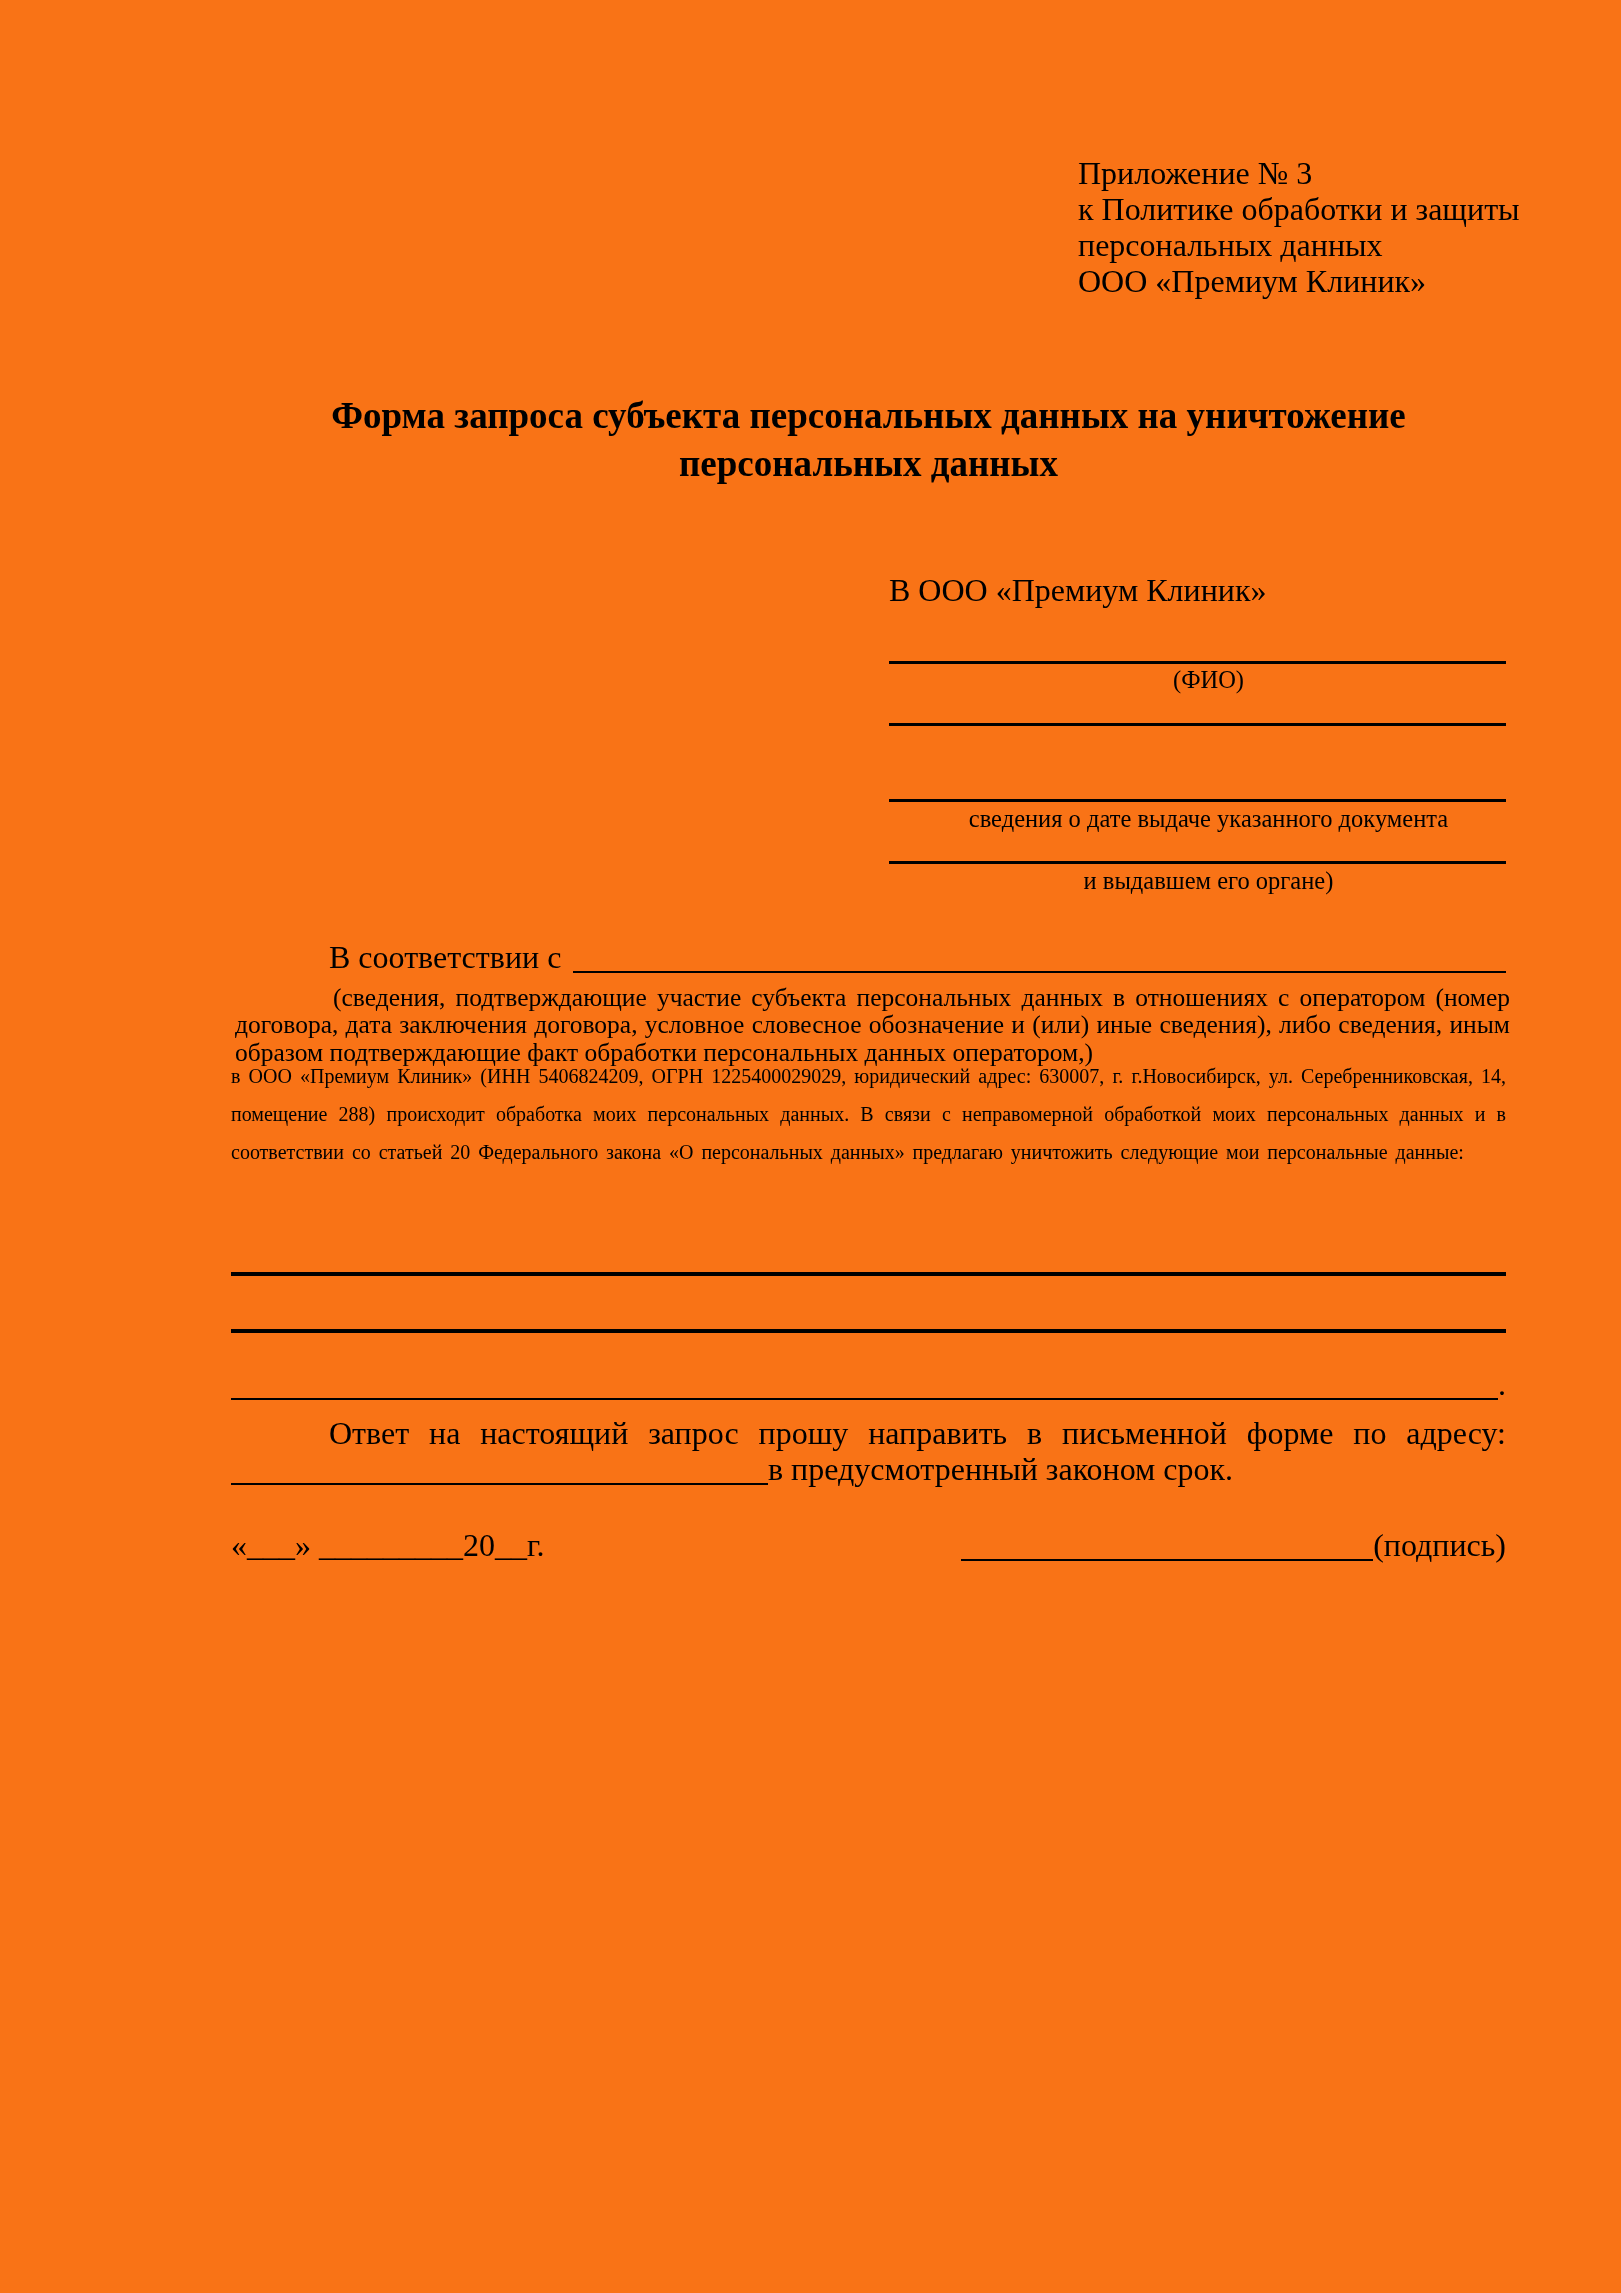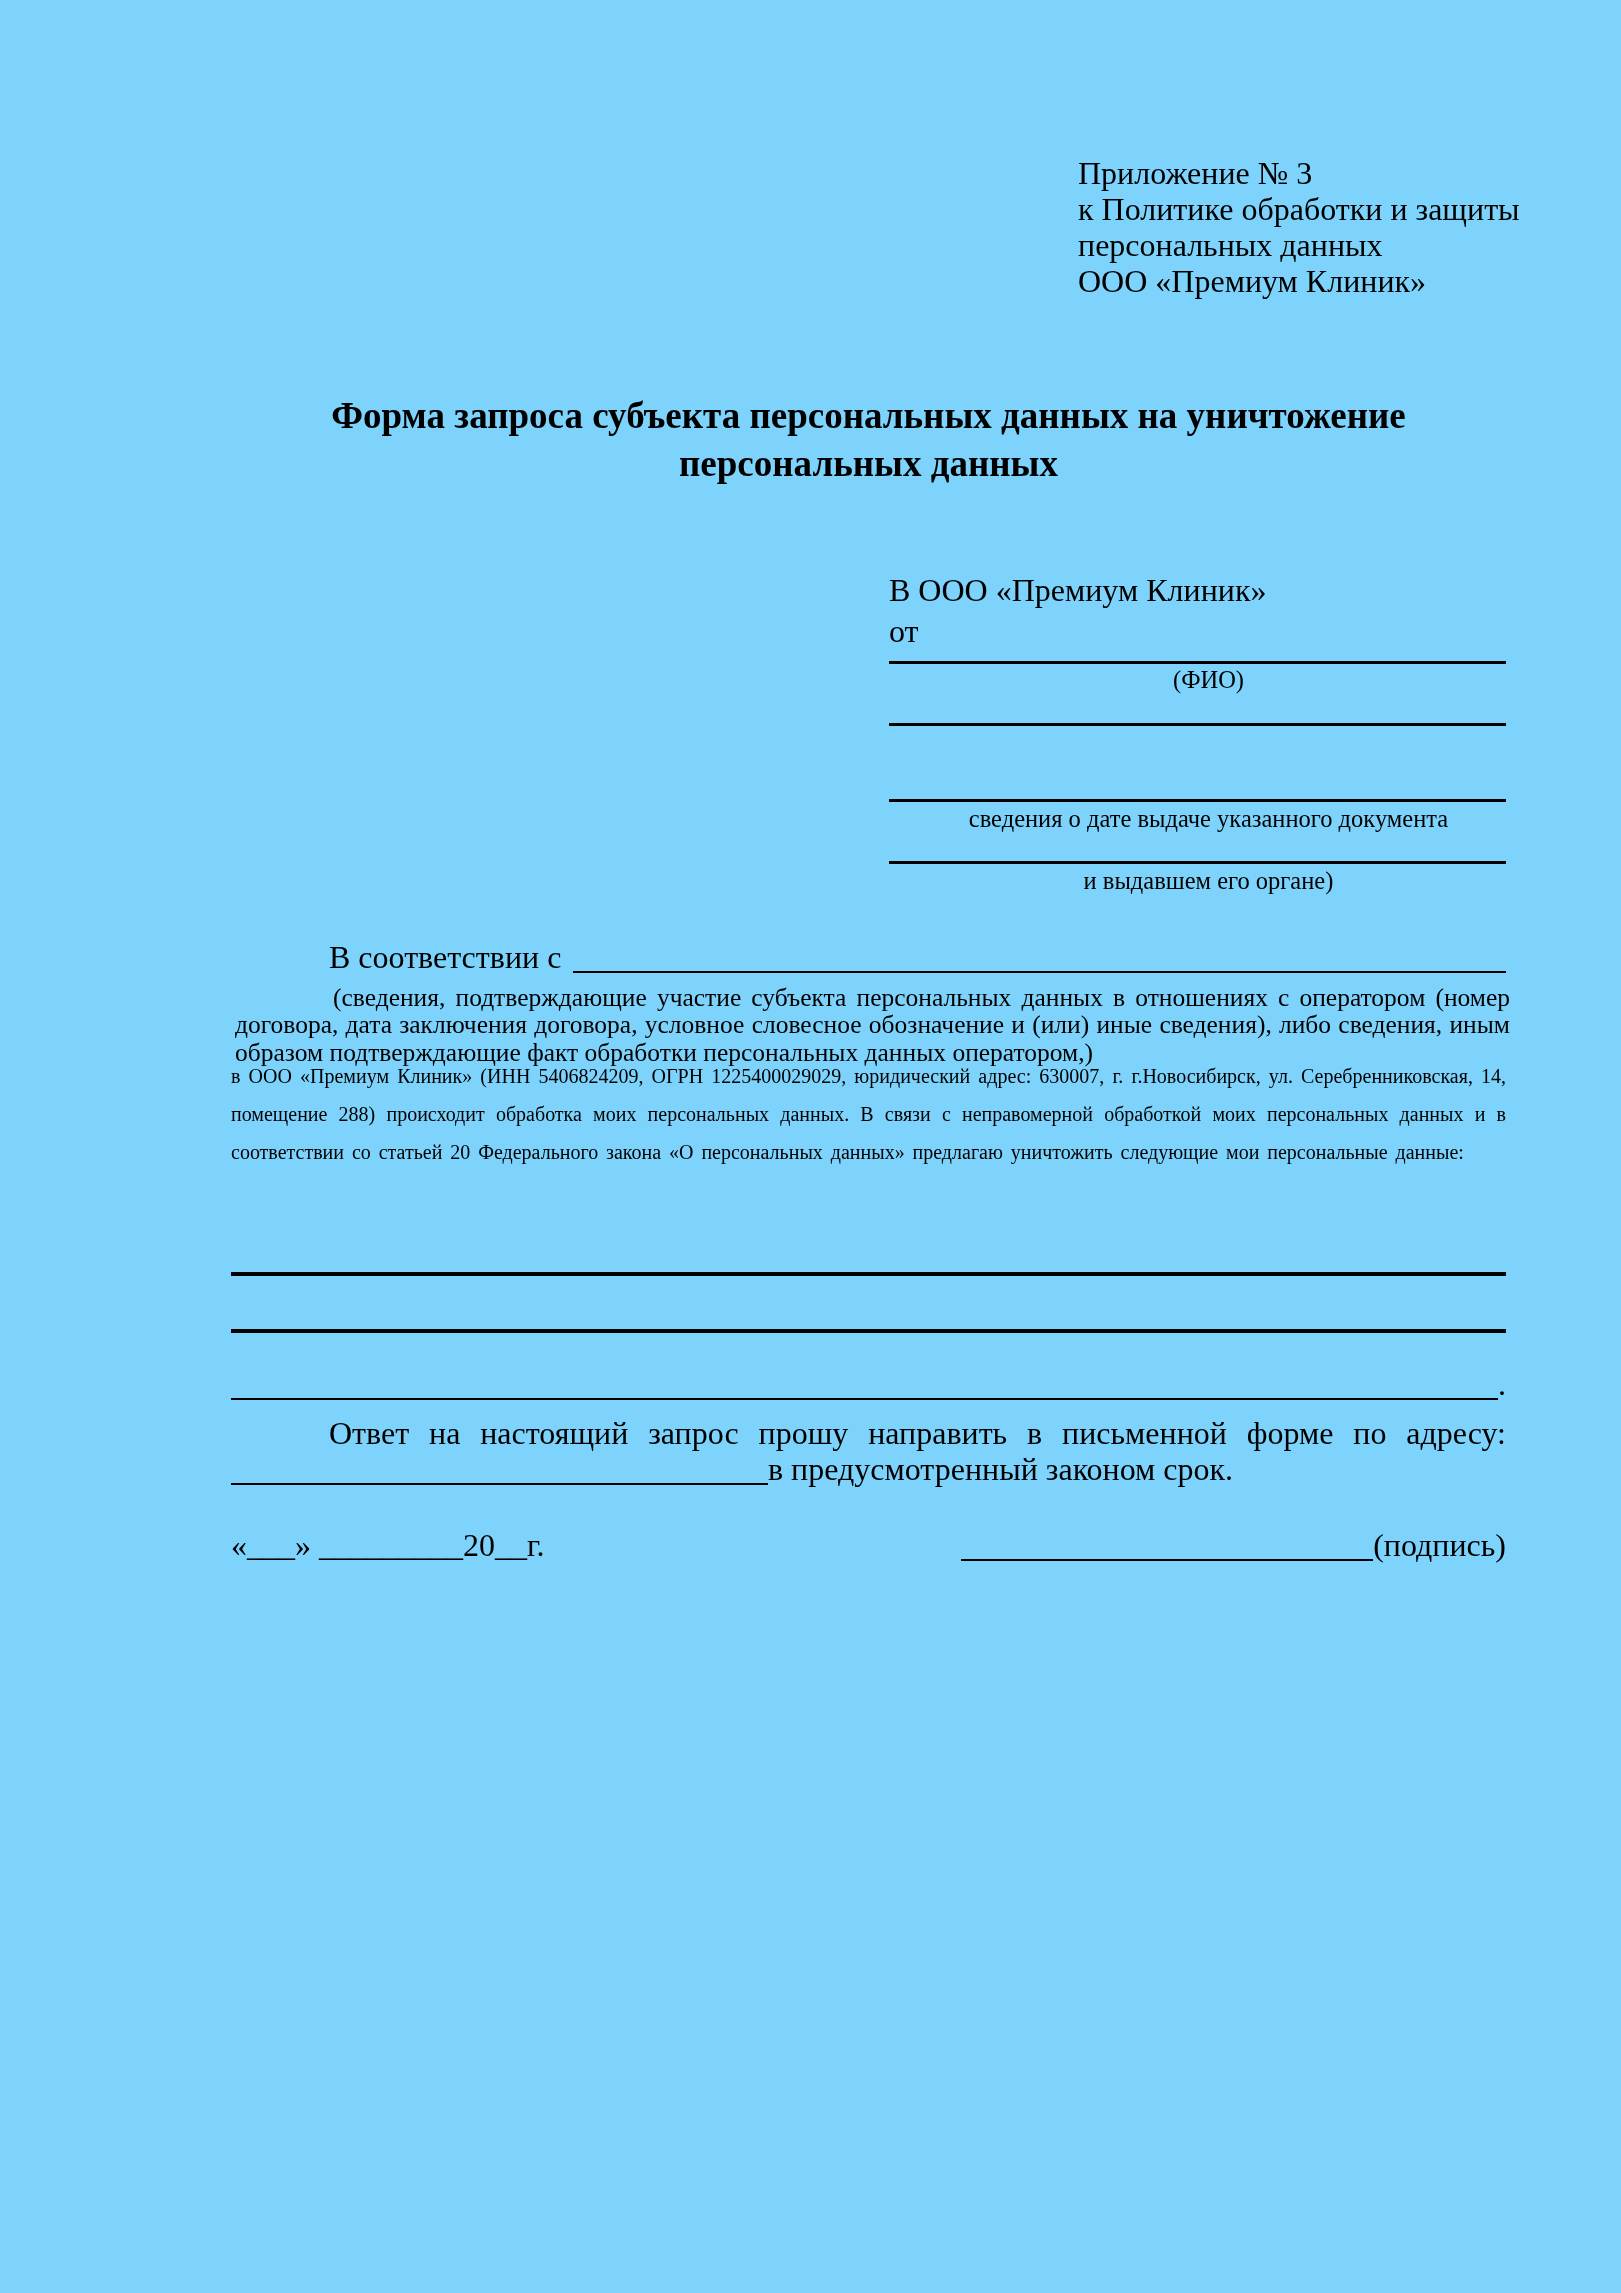--- a/index.html
+++ b/index.html
@@ -1,20 +1,20 @@
 <!DOCTYPE html>
 <html><head>
 <meta charset="utf-8">
 <style>
   html, body { margin: 0; padding: 0; background: #e8e8e8; }
   .page {
     position: relative;
     width: 1621px;
     height: 2294px;
-    background: #7dd3fc;
+    background: #f97316;
     font-family: "Liberation Serif", serif;
     color: #000000;
     overflow: hidden;
   }
   
   .appendix {
     position: absolute;
     left: 1078px;
     top: 155px;
     font-size: 32px;
@@ -146,21 +146,20 @@
     <div>ООО «Премиум Клиник»</div>
   </div>
 
   <div class="doc-title">
     <div>Форма запроса субъекта персональных данных на уничтожение</div>
     <div>персональных данных</div>
   </div>
 
   <div class="recipient">
     <div class="rline">В ООО «Премиум Клиник»</div>
-    <div class="rline">от</div>
 
     <div class="field-line" style="top:91px;"></div>
     <div class="field-caption" style="top:96px;">(ФИО)</div>
 
     <div class="field-line" style="top:153px;"></div>
 
     <div class="field-line" style="top:229px;"></div>
     <div class="field-caption" style="top:235px;">сведения о дате выдаче указанного документа</div>
 
     <div class="field-line" style="top:291px;"></div>

